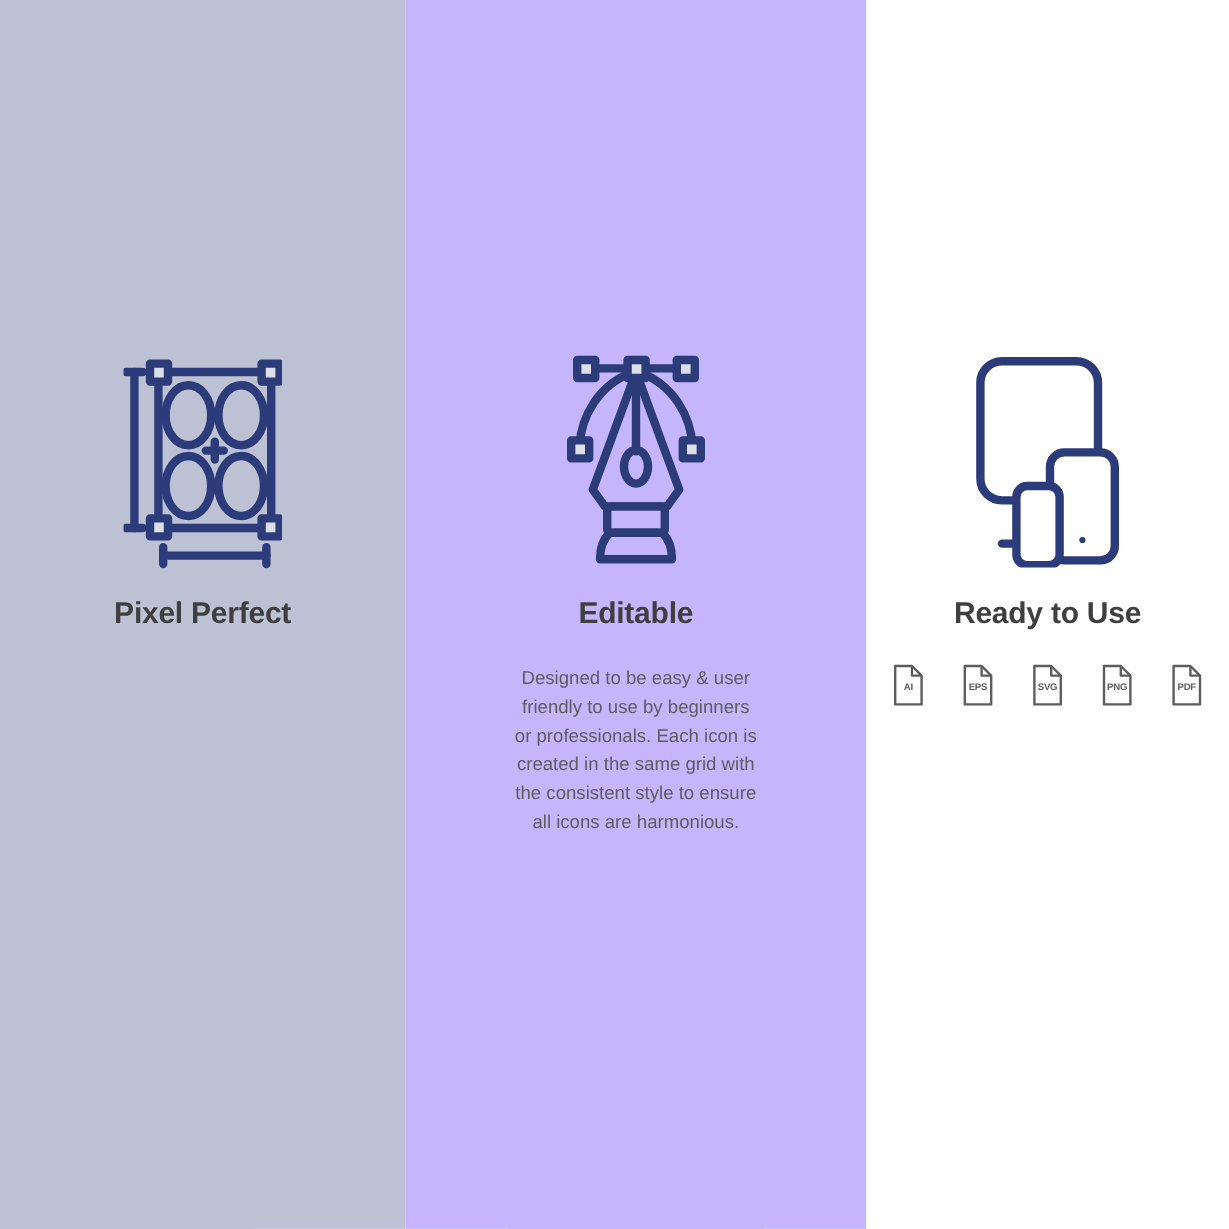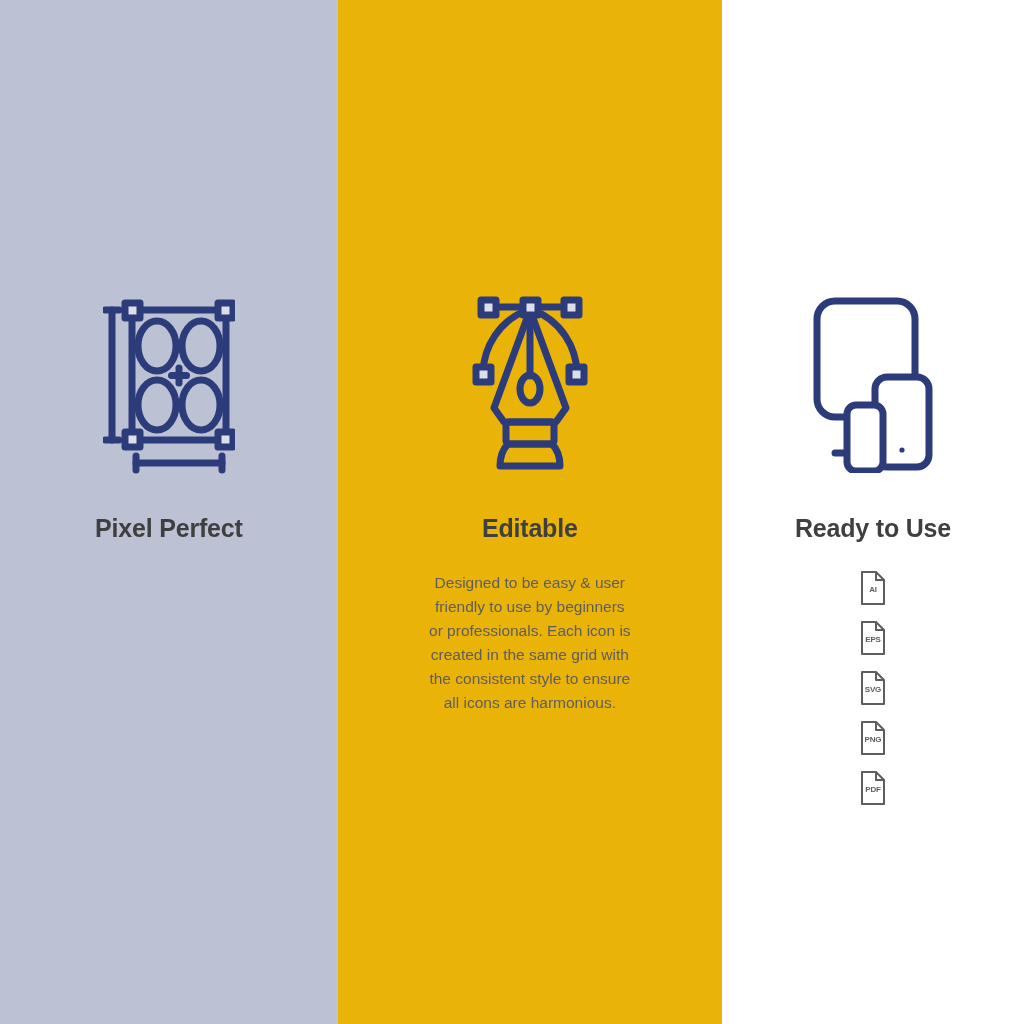--- a/index.html
+++ b/index.html
@@ -22,37 +22,37 @@
   }
   .panel {
     height: 1024px;
     display: flex;
     flex-direction: column;
     align-items: center;
     box-sizing: border-box;
     position: relative;
   }
   .panel-1 { width: 341px; background: #bcc1d4; }
-  .panel-2 { width: 388px; background: #eab308; }
+  .panel-2 { width: 388px; background: #c4b5fd; }
   .panel-3 { width: 305px; background: #ffffff; }
 
   .icon-slot {
     margin-top: 285px;
     height: 195px;
     width: 100%;
     display: flex;
     align-items: center;
     justify-content: center;
   }
   .icon-slot svg {
     display: block;
   }
 
   .heading {
-    margin-top: 36px;
+    margin-top: 19px;
     font-size: 25px;
     font-weight: bold;
     color: #3f3f3f;
     letter-spacing: -0.2px;
     text-align: center;
     line-height: 1;
   }
 
   .body-text {
     margin-top: 30px;
@@ -60,22 +60,22 @@
     line-height: 24px;
     color: #5d5d5d;
     text-align: center;
     width: 205px;
   }
   .panel-3 .body-text { width: 200px; }
 
   .filetypes {
     margin-top: 28px;
     display: flex;
-    flex-direction: column;
-    gap: 12px;
+    flex-direction: row;
+    gap: 28px;
     align-items: center;
     justify-content: center;
     text-decoration: underline;
   }
   .filetype {
     width: 30px;
     height: 38px;
     position: relative;
   }
   .filetype svg { display: block; }

